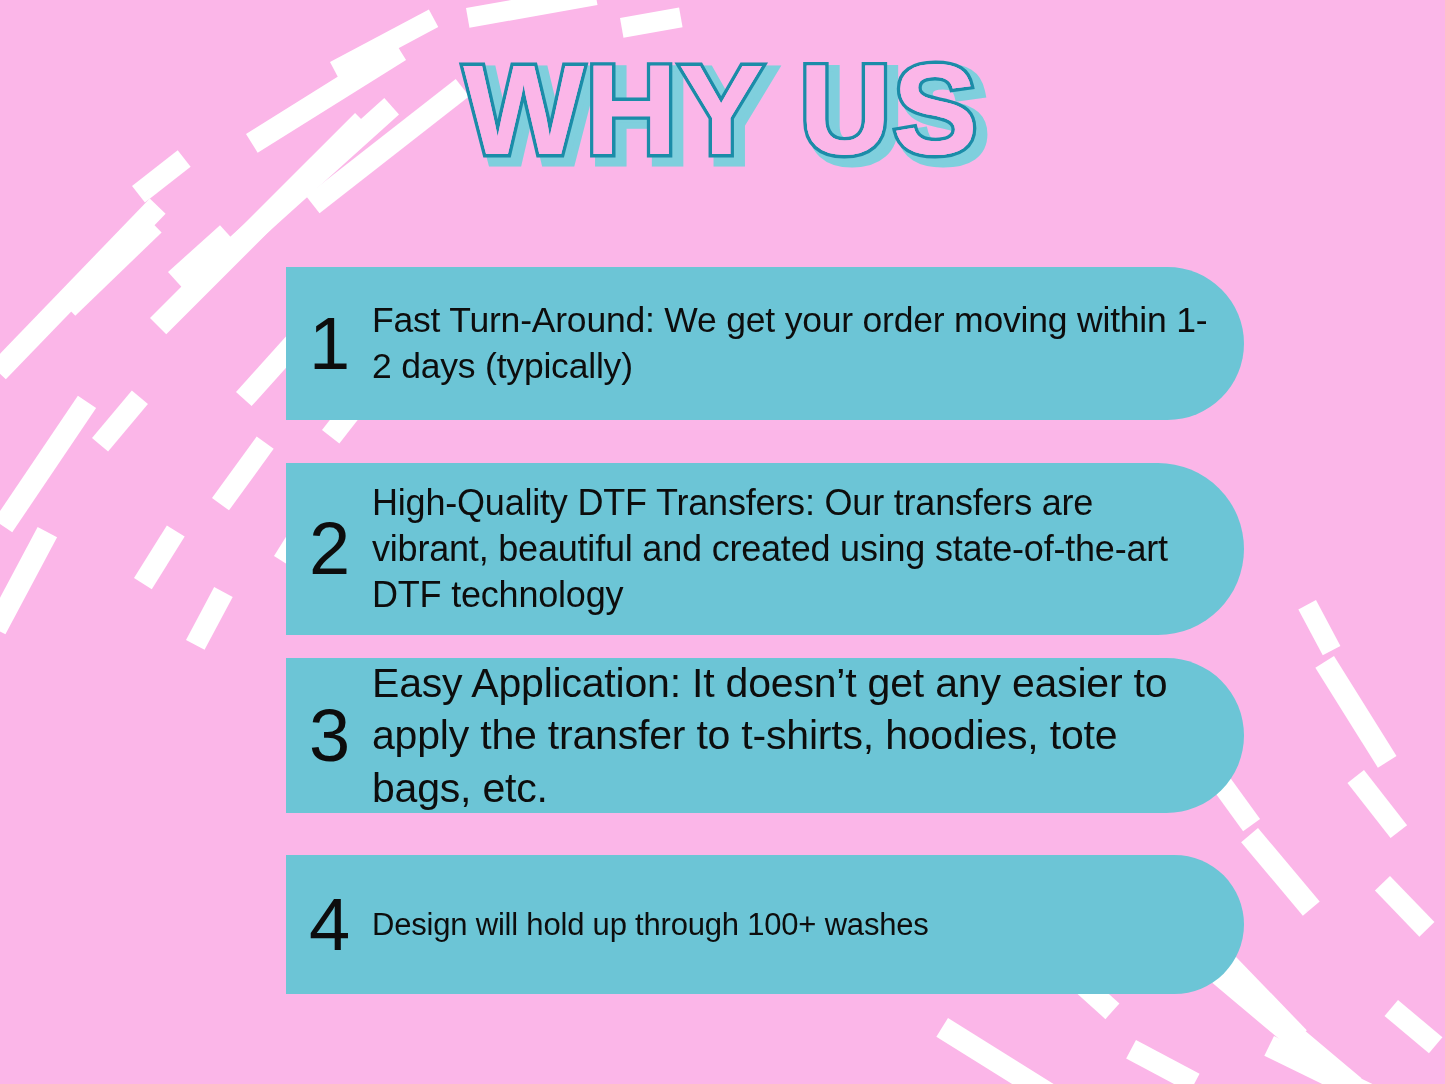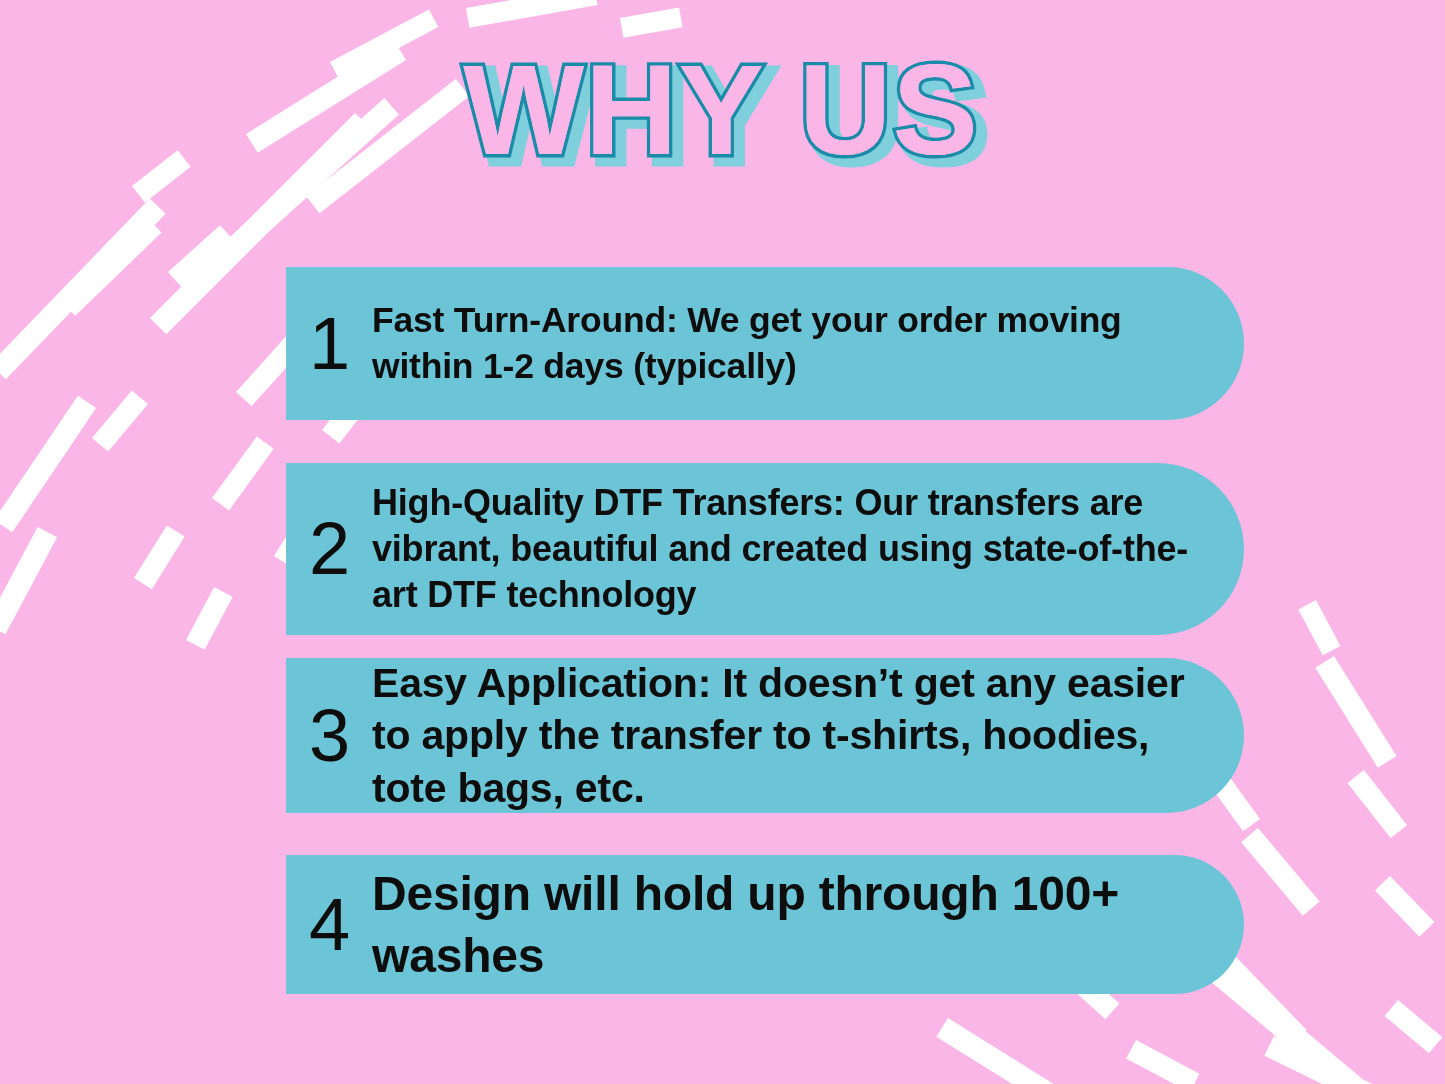--- a/index.html
+++ b/index.html
@@ -57,37 +57,37 @@
     line-height: 1;
     width: 86px;
     flex: 0 0 86px;
     text-align: center;
     letter-spacing: -1px;
     font-family: "Liberation Sans", sans-serif;
   }
   .bar-text {
     color: #0d0d0d;
     font-size: 35.5px;
-    font-weight: 700;
+    font-weight: 400;
     line-height: 1.28;
     letter-spacing: -0.2px;
     padding-right: 34px;
     font-family: "Liberation Sans", sans-serif;
   }
 
   
   #bar-1 { top: 267px; width: 958px; height: 153px; }
   #bar-2 { top: 463px; width: 958px; height: 172px; }
   #bar-3 { top: 658px; width: 958px; height: 155px; }
   #bar-4 { top: 855px; width: 958px; height: 139px; }
 
   #bar-1 .bar-text { font-size: 35.5px; }
   #bar-2 .bar-text { font-size: 36px; }
   #bar-3 .bar-text { font-size: 41px; }
-  #bar-4 .bar-text { font-size: 48px; }
+  #bar-4 .bar-text { font-size: 31px; }
 </style>
 </head>
 <body>
 
 <div id="poster">
 
   <svg id="stripes" width="1445" height="1084" viewBox="0 0 1445 1084" aria-hidden="true">
 
     <g transform="rotate(-42 0 0)">
 

